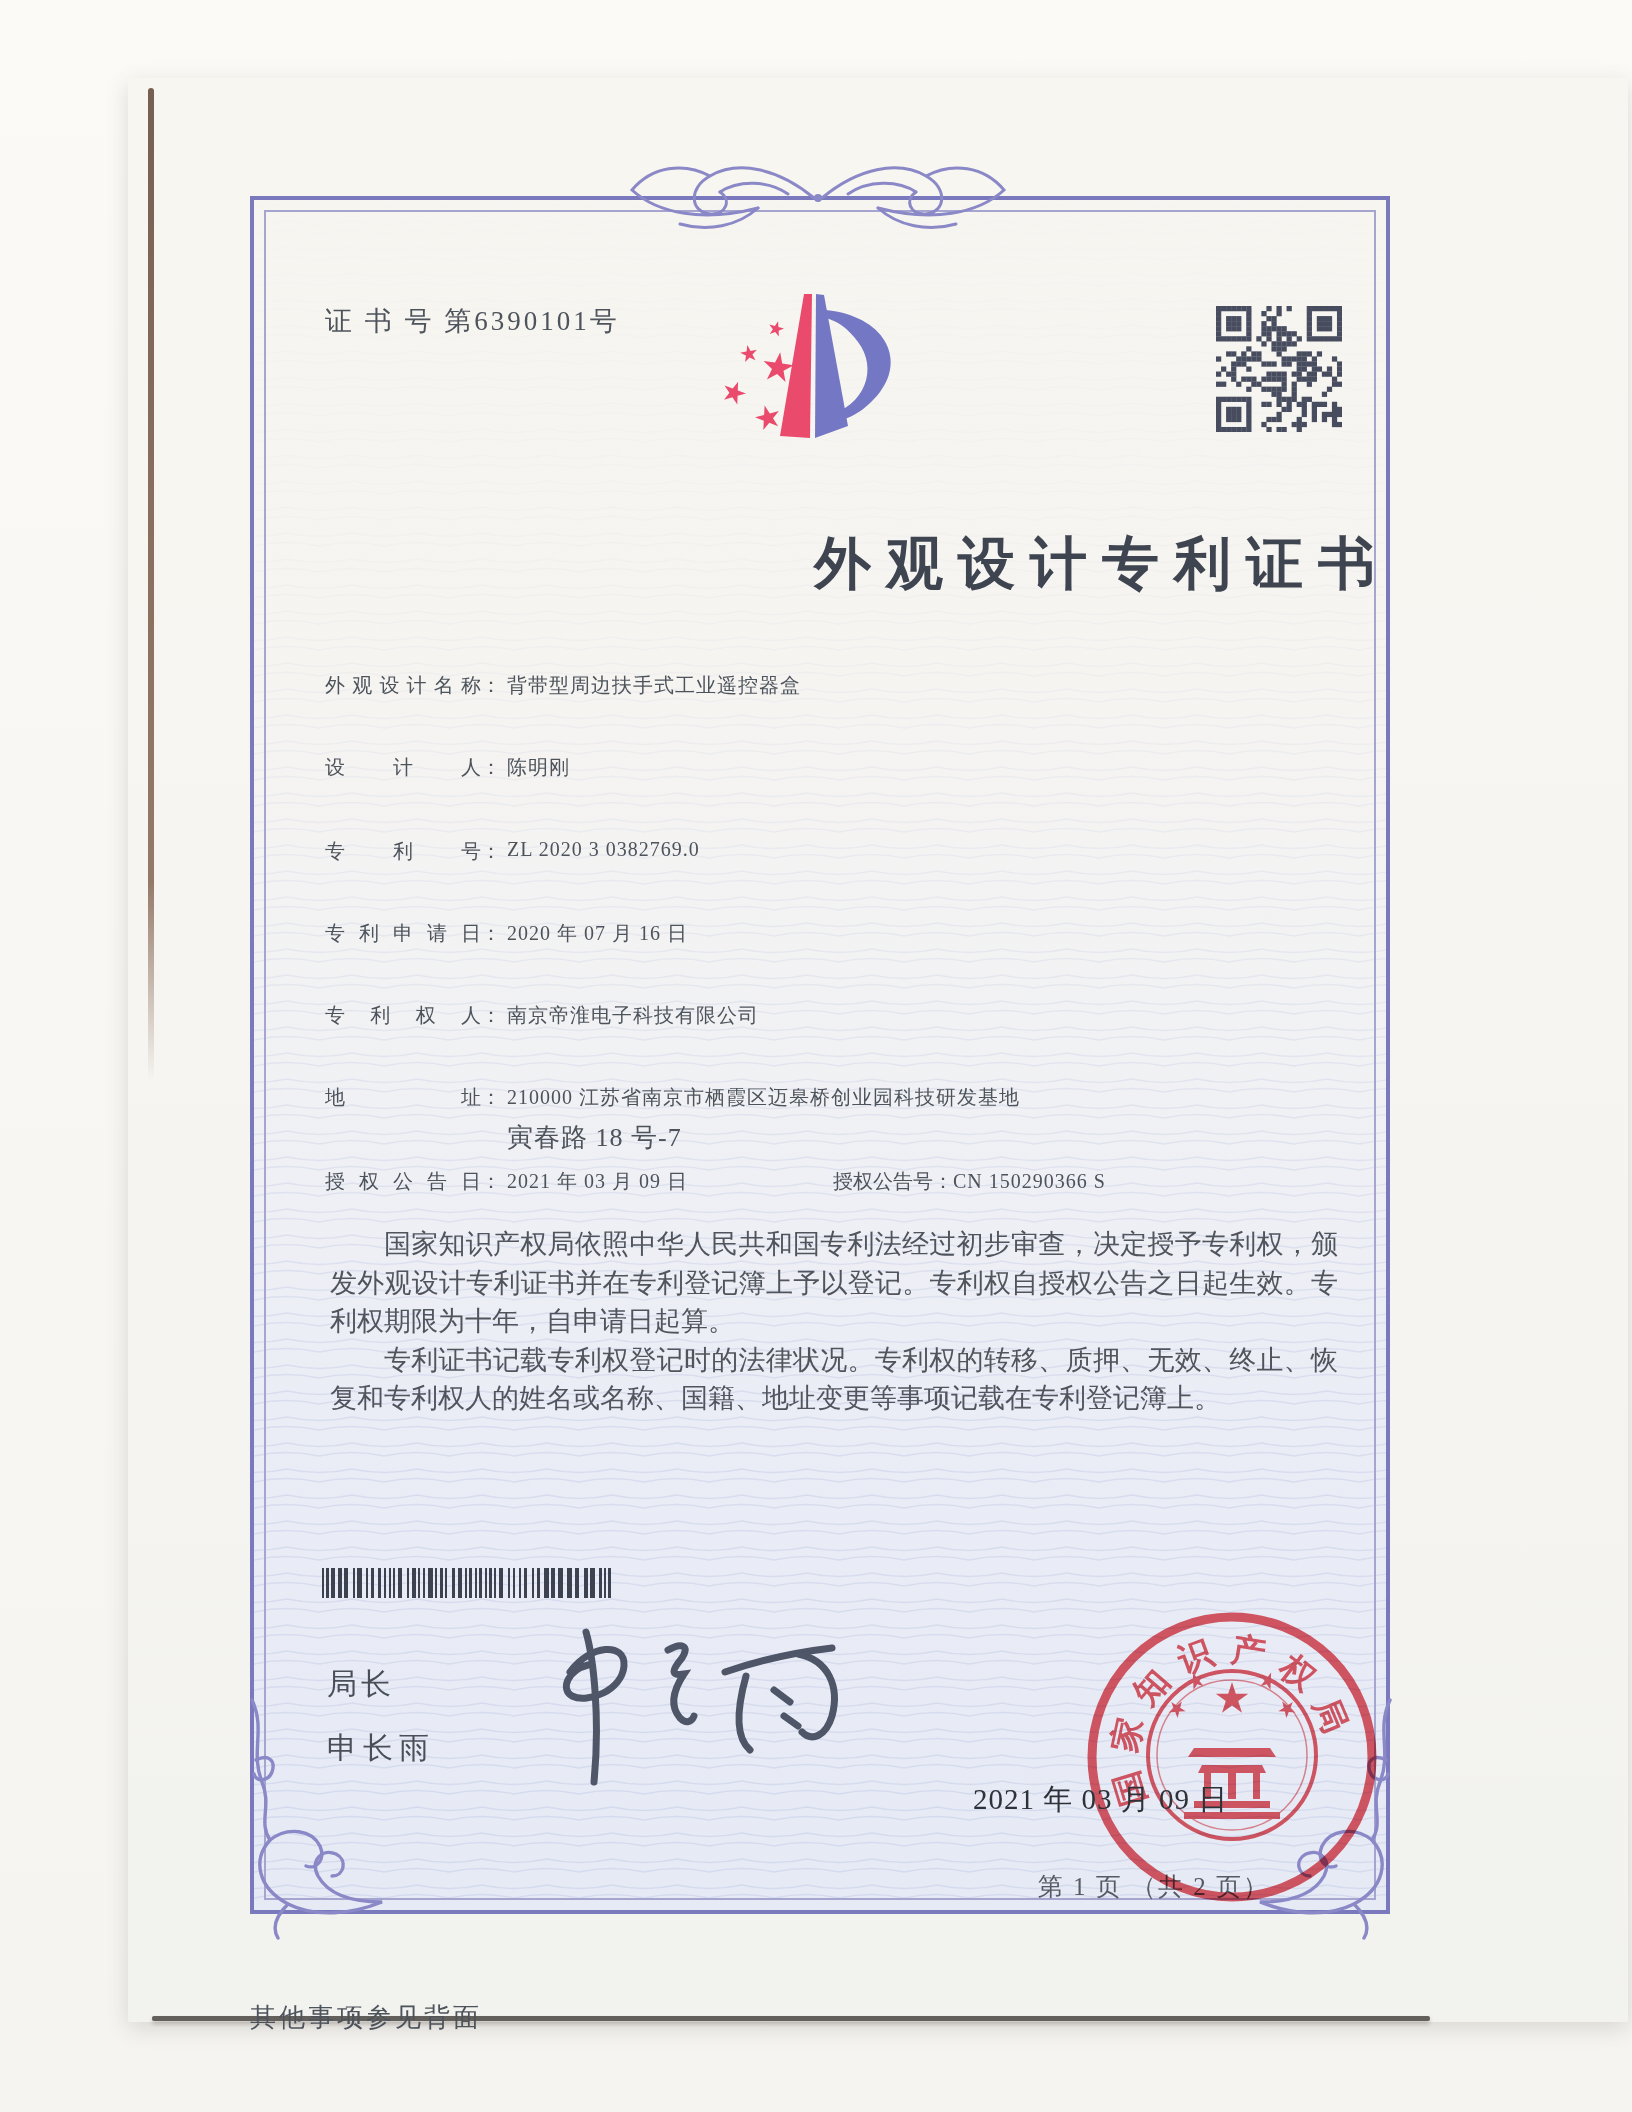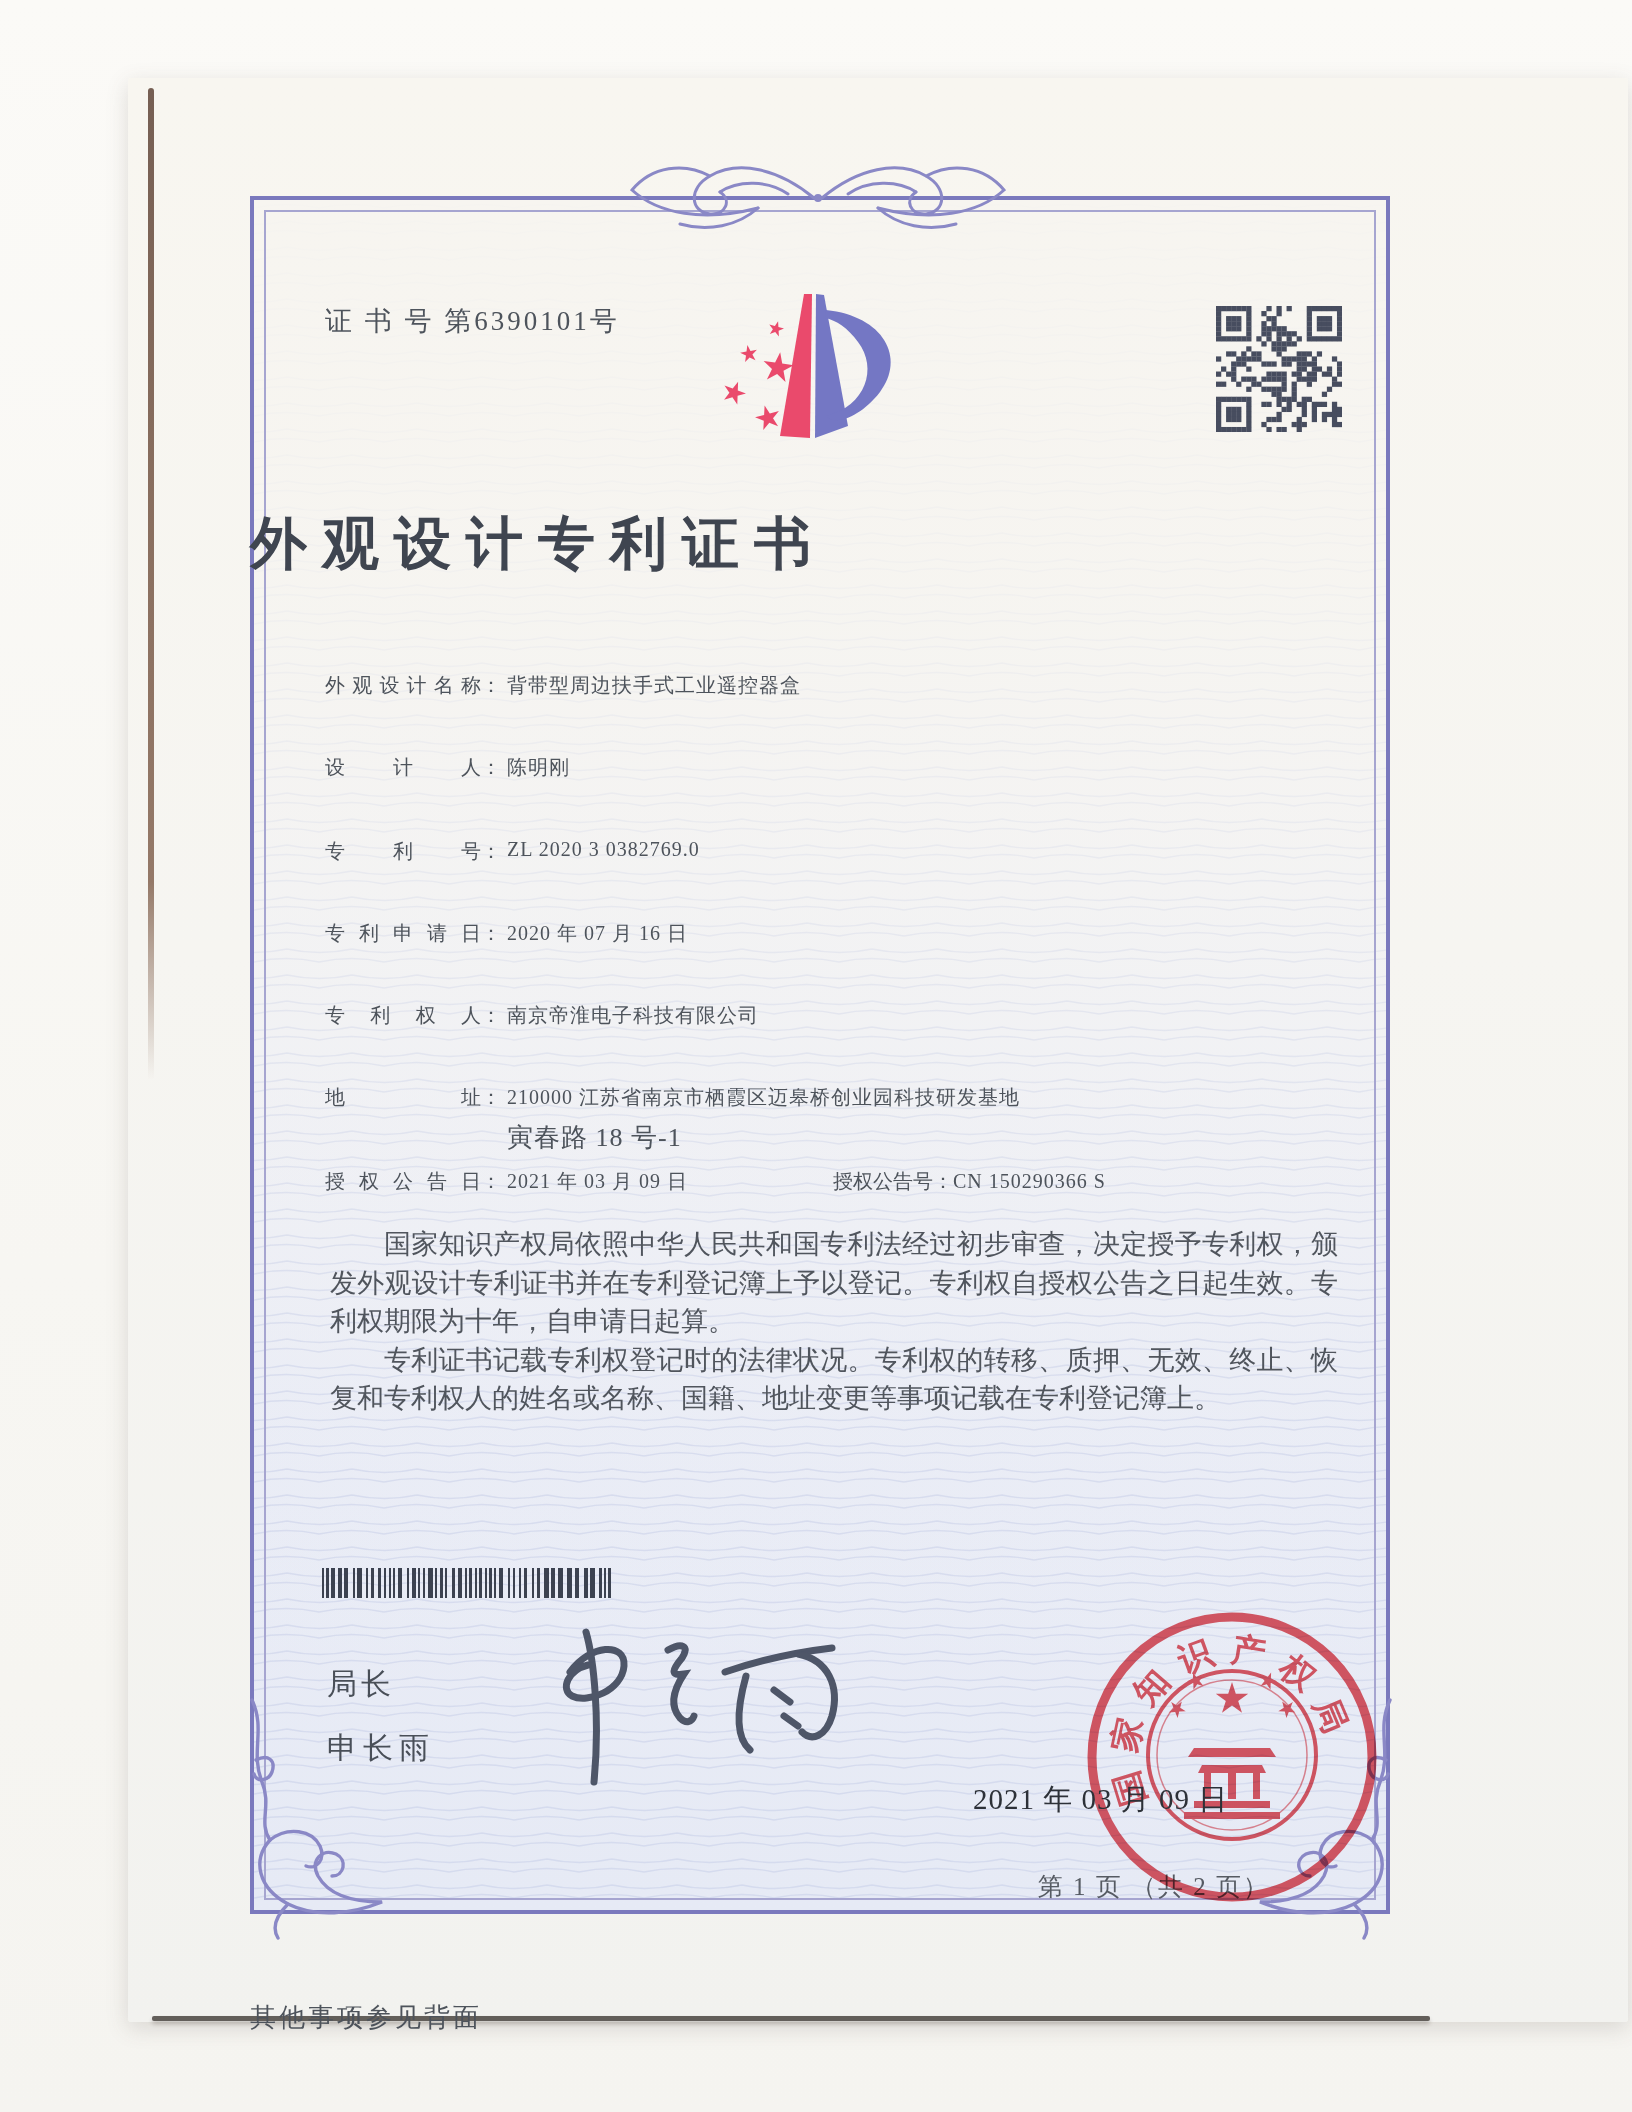--- a/index.html
+++ b/index.html
@@ -18,21 +18,21 @@
     background:linear-gradient(180deg,#f7f5f0 0%,#f0f1f6 40%,#e9ecf6 75%,#e6eaf5 100%);}
   .waves{position:absolute;left:0;top:0;width:100%;height:100%;}
   .wave-fade{position:absolute;left:0;top:0;width:100%;height:100%;
     background:linear-gradient(180deg,rgba(247,245,240,.95) 0%,rgba(247,245,240,.8) 22%,rgba(247,245,240,.35) 48%,rgba(247,245,240,.05) 70%,rgba(247,245,240,0) 100%);}
   .frame-outer{position:absolute;left:250px;top:196px;width:1132px;height:1710px;
     border:4px solid #7a79bd;pointer-events:none;}
   .frame-inner{position:absolute;left:264px;top:210px;width:1108px;height:1686px;
     border:2px solid #a6a5d0;pointer-events:none;}
   .abs{position:absolute;}
   .cert-no{left:325px;top:303px;font-size:27px;letter-spacing:3px;color:#4e545c;}
-  .title{left:250px;top:506px;width:1140px;text-align:left;font-size:57px;
+  .title{left:250px;top:526px;width:1140px;text-align:right;font-size:57px;
     letter-spacing:15px;font-weight:600;color:#3f4550;}
   .row{left:325px;width:1020px;font-size:20px;color:#4d535b;white-space:nowrap;}
   .flabel{display:inline-block;width:156px;text-align:justify;text-align-last:justify;vertical-align:top;}
   .fcolon{display:inline-block;width:26px;vertical-align:top;}
   .fvalue{letter-spacing:1px;}
   .addr2{left:507px;font-size:26px;color:#4d535b;letter-spacing:1px;}
   .pair2{position:absolute;left:508px;top:0;white-space:nowrap;}
   .paras{left:330px;top:1225px;width:1008px;font-size:27px;line-height:38.5px;
     text-align:justify;color:#50555d;}
   .paras p{margin:0;text-indent:2em;}
@@ -529,21 +529,21 @@
   </div>
   <div class="abs row" style="top:920px">
     <span class="flabel">专利申请日</span><span class="fcolon">：</span><span class="fvalue">2020 年 07 月 16 日</span>
   </div>
   <div class="abs row" style="top:1002px">
     <span class="flabel">专利权人</span><span class="fcolon">：</span><span class="fvalue">南京帝淮电子科技有限公司</span>
   </div>
   <div class="abs row" style="top:1084px">
     <span class="flabel">地址</span><span class="fcolon">：</span><span class="fvalue">210000 江苏省南京市栖霞区迈皋桥创业园科技研发基地</span>
   </div>
-  <div class="abs addr2" style="top:1120px">寅春路 18 号-1</div>
+  <div class="abs addr2" style="top:1120px">寅春路 18 号-7</div>
   <div class="abs row" style="top:1168px">
     <span class="flabel">授权公告日</span><span class="fcolon">：</span><span class="fvalue">2021 年 03 月 09 日</span>
     <span class="pair2">
       <span>授权公告号</span><span>：</span><span class="fvalue">CN 150290366 S</span>
     </span>
   </div>
 
   <div class="abs paras">
     <p>国家知识产权局依照中华人民共和国专利法经过初步审查，决定授予专利权，颁发外观设计专利证书并在专利登记簿上予以登记。专利权自授权公告之日起生效。专利权期限为十年，自申请日起算。</p>
     <p>专利证书记载专利权登记时的法律状况。专利权的转移、质押、无效、终止、恢复和专利权人的姓名或名称、国籍、地址变更等事项记载在专利登记簿上。</p>

